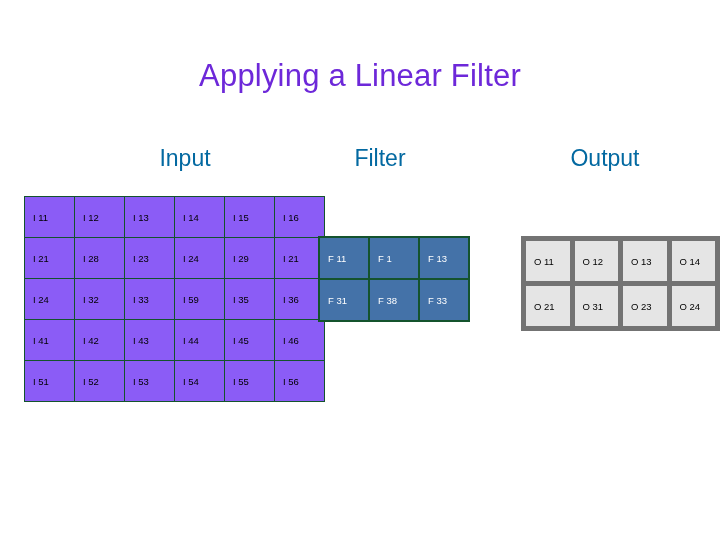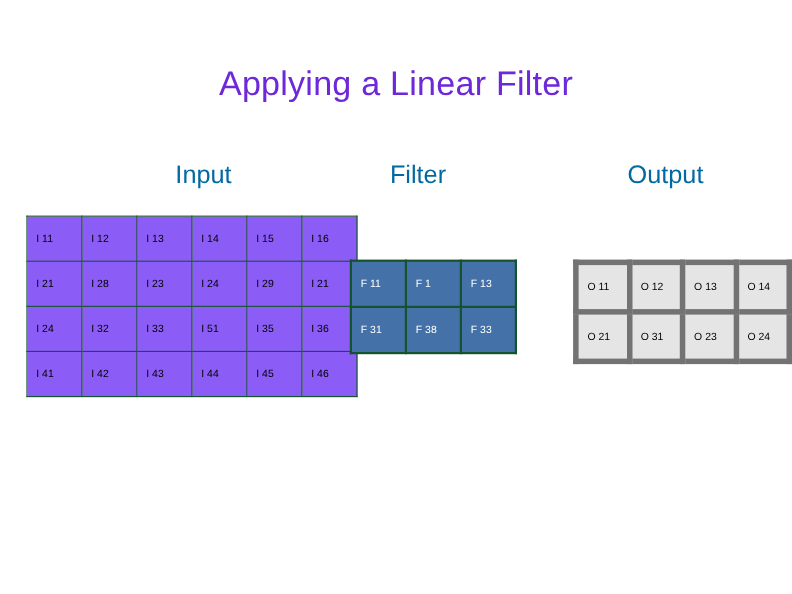--- a/index.html
+++ b/index.html
@@ -119,31 +119,39 @@
           <td>I 28</td>
           <td>I 23</td>
           <td>I 24</td>
           <td>I 29</td>
           <td>I 21</td>
         </tr>
         <tr>
           <td>I 24</td>
           <td>I 32</td>
           <td>I 33</td>
-          <td>I 51</td>
+          <td>I 59</td>
           <td>I 35</td>
           <td>I 36</td>
         </tr>
         <tr>
           <td>I 41</td>
           <td>I 42</td>
           <td>I 43</td>
           <td>I 44</td>
           <td>I 45</td>
           <td>I 46</td>
+        </tr>
+        <tr>
+          <td>I 51</td>
+          <td>I 52</td>
+          <td>I 53</td>
+          <td>I 54</td>
+          <td>I 55</td>
+          <td>I 56</td>
         </tr>
       </tbody>
   </table>
 
   <table class="grid" id="filter-grid">
     <tbody>
         <tr>
           <td>F 11</td>
           <td>F 1</td>
           <td>F 13</td>

